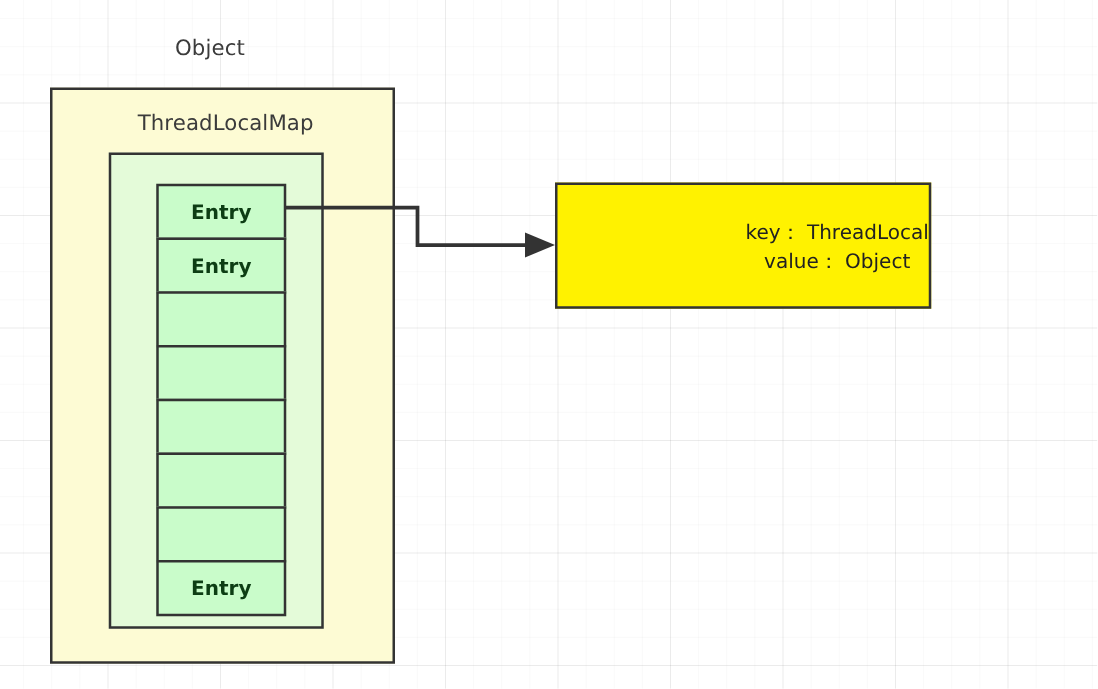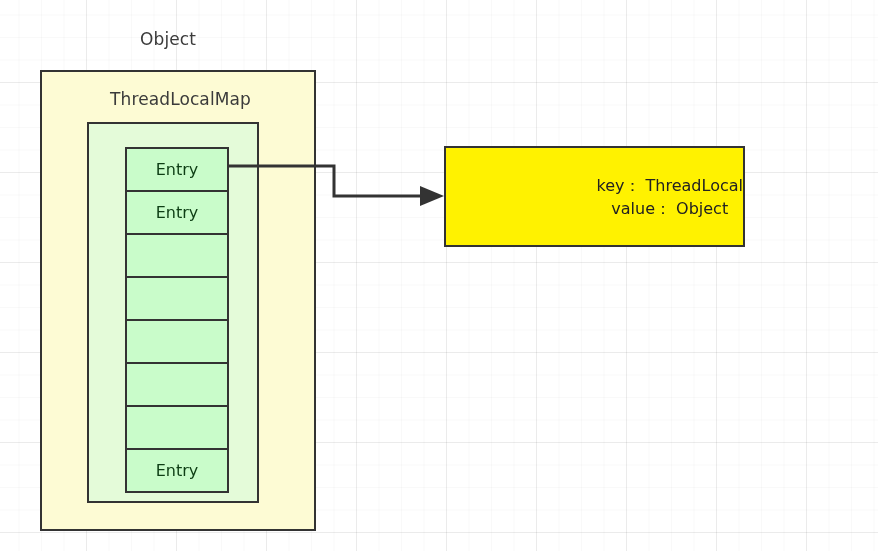--- a/index.html
+++ b/index.html
@@ -75,20 +75,21 @@
 
   #entry-stack {
     position: absolute;
     left: 125px;
     top: 147px;
     width: 104px;
     height: 346px;
     box-sizing: border-box;
     display: flex;
     flex-direction: column;
+    font-weight: bold;
   }
 
   .entry-cell {
     box-sizing: border-box;
     flex: 1 1 0;
     border: 2px solid #333333;
     margin-bottom: -2px;
     background: #c9fcca;
     display: flex;
     align-items: center;

